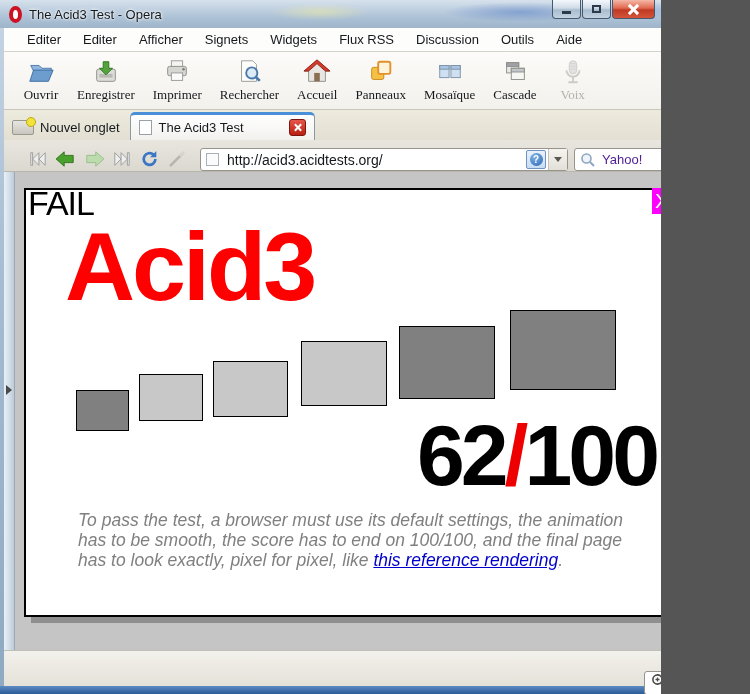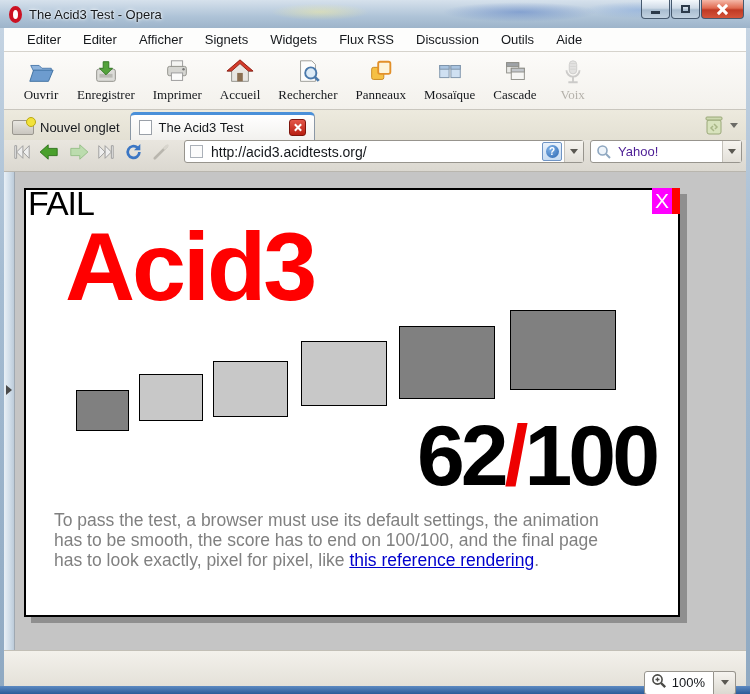--- a/index.html
+++ b/index.html
@@ -1,19 +1,19 @@
 <!DOCTYPE html>
 <html><head>
 <meta charset="utf-8">
 <style>
   * { margin:0; padding:0; box-sizing:border-box; }
   html,body { font-family:"Liberation Sans", sans-serif; }
   body { background:#555; width:750px; height:694px; }
 
-  .window { position:relative; width:750px; height:694px; overflow:hidden;
+  .window { position:relative; width:661px; height:694px; overflow:hidden;
     background:linear-gradient(180deg,#c8d6e4 0%,#a5bcd2 40%,#8fa9c2 100%); }
 
   
   .titlebar { position:relative; height:28px; display:flex; align-items:center; padding-left:9px;
     background:
       radial-gradient(70px 12px at 320px 12px, rgba(248,238,150,.45), transparent 70%),
       radial-gradient(110px 14px at 520px 12px, rgba(80,120,195,.5), transparent 70%),
       radial-gradient(80px 12px at 640px 10px, rgba(120,160,220,.45), transparent 70%),
       linear-gradient(180deg,#d6e1ec,#aec3d7 60%,#9db4ca); }
   .opera-logo { width:13px; height:17px; border:4px solid #cc1122; border-radius:50%;
@@ -69,21 +69,21 @@
     width:2px; height:9px; background:#fff; }
   .tab-close:before { transform:rotate(45deg); }
   .tab-close:after { transform:rotate(-45deg); }
   .tabbar-right { position:absolute; right:8px; top:3px; display:flex; align-items:center; }
   .trash-icon svg { width:24px; height:24px; display:block; }
   .mini-arrow { width:0; height:0; border-left:4px solid transparent; border-right:4px solid transparent;
     border-top:5px solid #6b6b66; margin-left:4px; }
 
   
   .navrow { height:32px; background:linear-gradient(180deg,#e9e6df,#dbd8d0);
-    border-bottom:1px solid #b9b6ae; display:flex; align-items:flex-start; padding:0 4px; }
+    border-bottom:1px solid #b9b6ae; display:flex; align-items:flex-end; padding:0 20px; }
   .nav-btn { width:28px; height:24px; display:flex; align-items:center; justify-content:center; flex:none; }
   .nav-btn svg { width:22px; height:18px; display:block; }
   .addr-field { flex:1; height:23px; background:#fff; border:1px solid #97948d; border-radius:3px;
     display:flex; align-items:center; margin:0 6px 0 8px; padding-left:5px; }
   .addr-pageicon { width:13px; height:13px; border:1px solid #aab0b8; background:#fbfbfb; margin-right:8px; flex:none; }
   .addr-text { flex:1; font-size:14px; color:#15181c; white-space:nowrap; overflow:hidden; }
   .addr-help { width:20px; height:19px; border:1px solid #6f94c4; border-radius:2px; margin-right:2px;
     background:linear-gradient(180deg,#eaf2fb,#c8dcf2); display:flex; align-items:center; justify-content:center; flex:none; }
   .help-circle { width:13px; height:13px; border-radius:50%; background:radial-gradient(circle at 35% 30%,#7fb2e8,#2b66b0);
     color:#fff; font-size:10px; font-weight:bold; display:flex; align-items:center; justify-content:center; }
@@ -109,22 +109,22 @@
   .fail-text { position:absolute; left:2px; top:-6px; font-size:34px; letter-spacing:-1px; color:#000; }
   .x-marker { position:absolute; right:-2px; top:-2px; width:28px; height:26px; background:#ff0000; }
   .x-marker-inner { width:20px; height:26px; background:#ff00ff; color:#fff; font-size:21px;
     display:flex; align-items:center; justify-content:center; }
   .acid3-title { position:absolute; left:39px; top:28px; font-size:97px; font-weight:bold;
     color:#ff0000; letter-spacing:-3px; line-height:1; }
   .gray-box { position:absolute; border:1px solid #000; }
   .score { position:absolute; right:22px; top:222px; font-size:86px; font-weight:bold;
     letter-spacing:-4px; line-height:1; color:#000; white-space:nowrap; }
   .score .slash { color:#ee0000; }
-  .page-paragraph { position:absolute; left:28px; top:320px; width:572px;
-    font-size:17.5px; line-height:20px; color:#808080; }
+  .page-paragraph { position:absolute; left:52px; top:320px; width:572px;
+    font-size:17.5px; line-height:20px; color:#808080;font-style:italic; }
   .page-paragraph a { color:#0000cc; text-decoration:underline; }
 
   
   .statusbar { height:36px; background:linear-gradient(180deg,#f3f1eb,#e4e1d9);
     border-top:1px solid #c2bfb6; display:flex; align-items:center; justify-content:flex-end; padding-right:10px; }
   .images-btn { display:flex; align-items:center; padding:3px 8px; }
   .images-btn svg { width:20px; height:16px; display:block; margin-right:7px; }
   .images-label { font-size:13px; color:#15181c; white-space:nowrap; }
   .zoom-group { display:flex; align-items:center; margin-left:10px;margin-top:28px; }
   .zoom-field { height:24px; background:#fff; border:1px solid #97948d; border-radius:3px 0 0 3px;
@@ -198,36 +198,36 @@
               <rect x="6" y="9" width="20" height="10" rx="2" fill="#d6d6d2" stroke="#8e8e88"></rect>
               <rect x="10" y="16" width="12" height="8" fill="#fbfbfa" stroke="#999"></rect>
               <circle cx="23" cy="12" r="1.3" fill="#777"></circle>
             </svg>
           </span>
         <span class="tool-label">Imprimer</span>
       </div>
       <div class="tool-btn">
         <span>
             <svg viewBox="0 0 32 30">
+              <path d="M8 3h12l4 4v18H8z" fill="#fdfdfc" stroke="#9a9a94"></path>
+              <circle cx="19" cy="16" r="6" fill="#cfe2f4" fill-opacity=".7" stroke="#4a79ab" stroke-width="2"></circle>
+              <path d="M23.5 20.5l4 4" stroke="#4a79ab" stroke-width="3"></path>
+            </svg>
+          </span>
+        <span class="tool-label">Rechercher</span>
+      </div>
+      <div class="tool-btn">
+        <span>
+            <svg viewBox="0 0 32 30">
               <path d="M16 3L3 14h4v11h18V14h4z" fill="#e8e6e2" stroke="#8e8e88"></path>
               <path d="M16 2L2 14h5l9-8 9 8h5z" fill="#d43b2a" stroke="#8e1f14"></path>
               <rect x="13" y="16" width="6" height="9" fill="#8a6f52"></rect>
             </svg>
           </span>
         <span class="tool-label">Accueil</span>
-      </div>
-      <div class="tool-btn">
-        <span>
-            <svg viewBox="0 0 32 30">
-              <path d="M8 3h12l4 4v18H8z" fill="#fdfdfc" stroke="#9a9a94"></path>
-              <circle cx="19" cy="16" r="6" fill="#cfe2f4" fill-opacity=".7" stroke="#4a79ab" stroke-width="2"></circle>
-              <path d="M23.5 20.5l4 4" stroke="#4a79ab" stroke-width="3"></path>
-            </svg>
-          </span>
-        <span class="tool-label">Rechercher</span>
       </div>
       <div class="tool-btn">
         <span>
             <svg viewBox="0 0 32 30">
               <rect x="6" y="10" width="13" height="13" rx="2" fill="#f6c044" stroke="#c8861d"></rect>
               <rect x="13" y="4" width="13" height="13" rx="2" fill="#fdf4da" stroke="#e2902a" stroke-width="2"></rect>
             </svg>
           </span>
         <span class="tool-label">Panneaux</span>
       </div>

